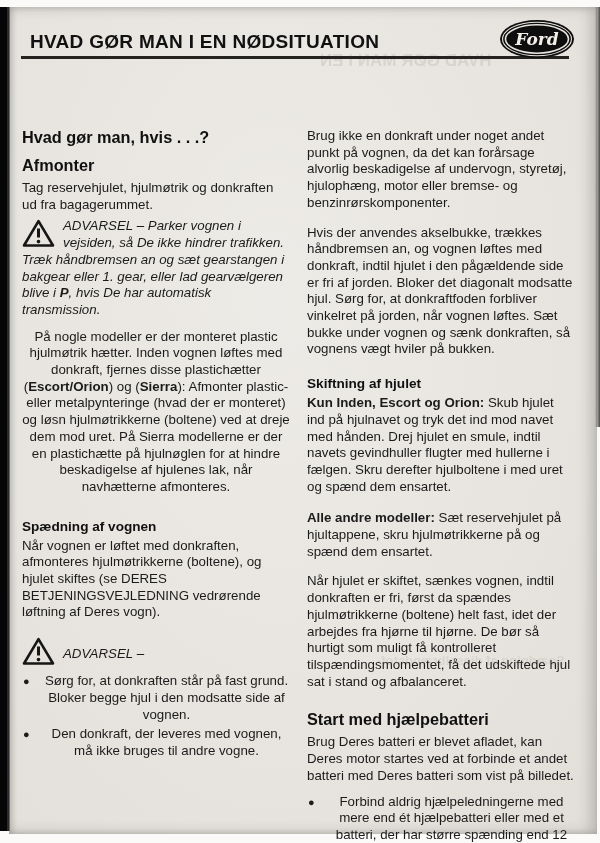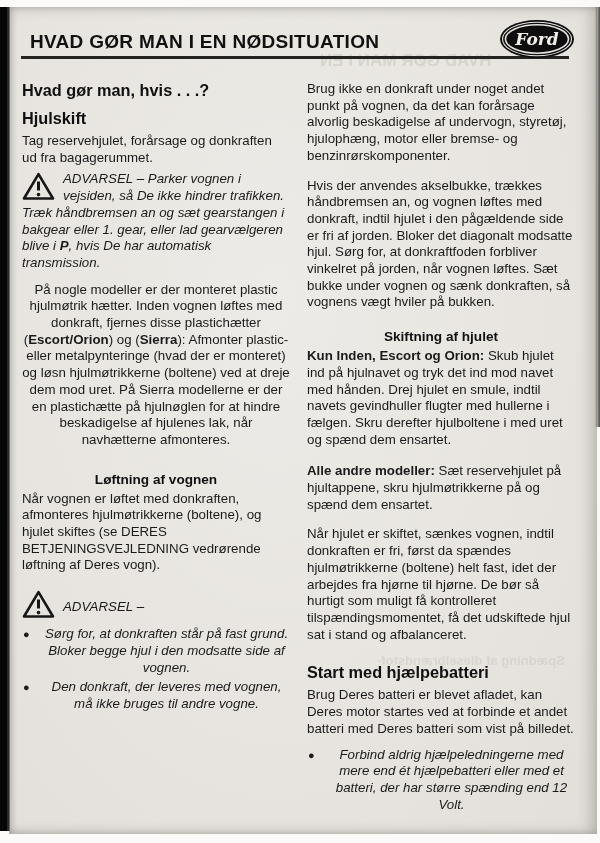--- a/index.html
+++ b/index.html
@@ -46,34 +46,33 @@
   .ghost-header { top:44px; right:105px; font-size:17px; }
   .ghost-mid { top:572px; right:22px; font-size:13px; opacity:.13; }
   .ford {
     position:absolute; right:22px; top:12px; width:76px; height:40px;
   }
   
   .cols {
     position:absolute; top:74px; left:13px; right:10px; bottom:0;
     display:flex; gap:17px;
   }
-  .col { width:268px; font-size:13.3px; line-height:16.7px; }
+  .col { width:268px; font-size:13.3px; line-height:16.7px;margin-top:47px; }
   .col p { margin:0 0 13px 0; }
   h2 { font-size:16.3px; line-height:19px; margin:0 0 5px 0; color:#101010; }
-  h3 { font-size:13.6px; line-height:17px; margin:0 0 3px 0; color:#101010;text-align:center; }
+  h3 { font-size:13.6px; line-height:17px; margin:0 0 3px 0; color:#101010; }
   .mt-lg { margin-top:22px; }
   .mt-md { margin-top:9px; }
   .warn { font-style:italic; margin:4px 0 10px 0; }
   .warn .tri { float:left; margin:1px 8px 2px 0; }
   .warn-label { display:inline-block; padding-top:9px; font-style:italic; }
   .warn-head { overflow:visible; margin:10px 0 4px 0; min-height:32px; }
   .bullets { margin:2px 0 2px 0; padding:0; list-style:none; }
   .bullets li {
     position:relative; padding-left:21px; margin:0 0 3px 0;
-    font-style:italic;
   }
   .bullets li::before {
     content:"\25CF"; position:absolute; left:1px; top:0; font-size:11px; font-style:normal;
   }
   .u { text-decoration:underline; }
   .b { font-weight:bold; }
   .clear { clear:both;text-align:center; }
 </style>
 </head>
 <body>
@@ -94,34 +93,34 @@
         <ellipse cx="38" cy="20" rx="31.5" ry="14.2" fill="none" stroke="#e8e5e0" stroke-width="1.6"></ellipse>
         <text x="38" y="26" text-anchor="middle" fill="#f2efe9" font-family="DejaVu Serif, serif" font-style="italic" font-weight="bold" font-size="17">Ford</text>
       </svg>
     </div>
 
     <div class="cols">
 
       <div class="col">
         <h2>Hvad gør man, hvis . . .?</h2>
 
-        <h2 class="mt-md">Hjulskift</h2>
-        <p style="margin-bottom:5px">Tag reservehjulet, forårsage og donkraften ud fra bagagerummet.</p>
+        <h2 class="mt-md">Afmonter</h2>
+        <p style="margin-bottom:5px">Tag reservehjulet, hjulmøtrik og donkraften ud fra bagagerummet.</p>
 
         <div class="warn">
           <svg class="tri" width="33" height="29" viewBox="0 0 33 29">
             <path d="M16.5 2.2 L31 26.5 L2 26.5 Z" fill="none" stroke="#161616" stroke-width="2.6" stroke-linejoin="round"></path>
             <line x1="16.5" y1="9.5" x2="16.5" y2="18.5" stroke="#161616" stroke-width="3"></line>
             <circle cx="16.5" cy="22.6" r="1.8" fill="#161616"></circle>
           </svg><span>ADVARSEL –</span><span> Parker vognen i vejsiden, så De ikke hindrer trafikken. Træk håndbremsen an og sæt gearstangen i bakgear eller 1. gear, eller lad gearvælgeren blive i </span><span class="b">P</span><span>, hvis De har automatisk transmission.</span>
         </div>
 
         <p class="clear" style="margin-bottom:0"><span>På nogle modeller er der monteret plastic hjulmøtrik hætter. Inden vognen løftes med donkraft, fjernes disse plastichætter (</span><span class="b">Escort/Orion</span><span>) og (</span><span class="b">Sierra</span><span>): Afmonter plastic- eller metalpynteringe (hvad der er monteret) og løsn hjulmøtrikkerne (boltene) ved at dreje dem mod uret. På Sierra modellerne er der en plastichætte på hjulnøglen for at hindre beskadigelse af hjulenes lak, når navhætterne afmonteres.</span></p>
 
-        <h3 class="mt-lg">Løftning af vognen</h3>
+        <h3 class="mt-lg">Spædning af vognen</h3>
         <p style="margin-bottom:16px">Når vognen er løftet med donkraften, afmonteres hjulmøtrikkerne (boltene), og hjulet skiftes (se DERES BETJENINGSVEJLEDNING vedrørende løftning af Deres vogn).</p>
 
         <div class="warn-head">
           <svg class="tri" style="float:left;margin:0 8px 0 0" width="33" height="29" viewBox="0 0 33 29">
             <path d="M16.5 2.2 L31 26.5 L2 26.5 Z" fill="none" stroke="#161616" stroke-width="2.6" stroke-linejoin="round"></path>
             <line x1="16.5" y1="9.5" x2="16.5" y2="18.5" stroke="#161616" stroke-width="3"></line>
             <circle cx="16.5" cy="22.6" r="1.8" fill="#161616"></circle>
           </svg><span class="warn-label">ADVARSEL –</span>
         </div>
         <ul class="bullets clear">

